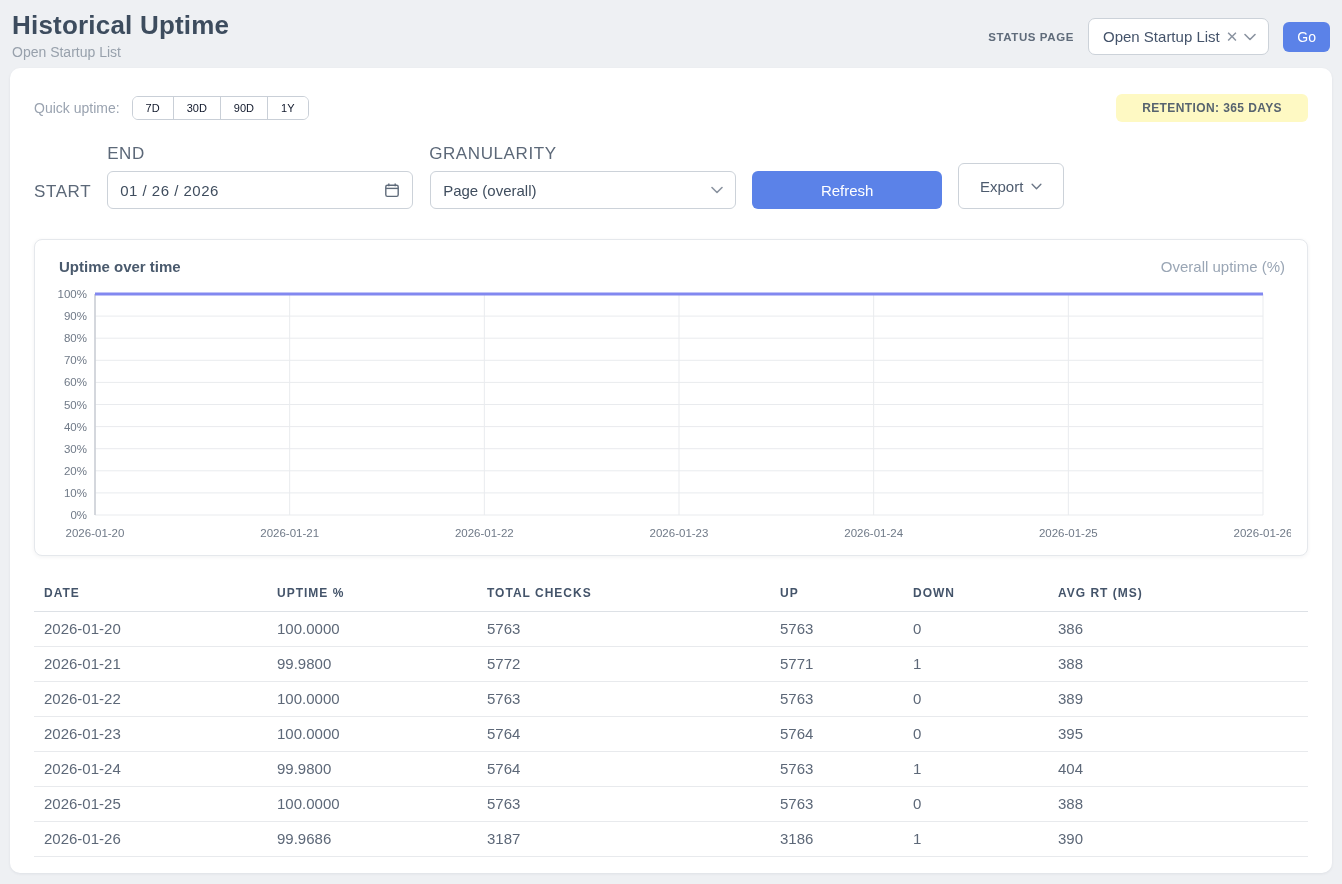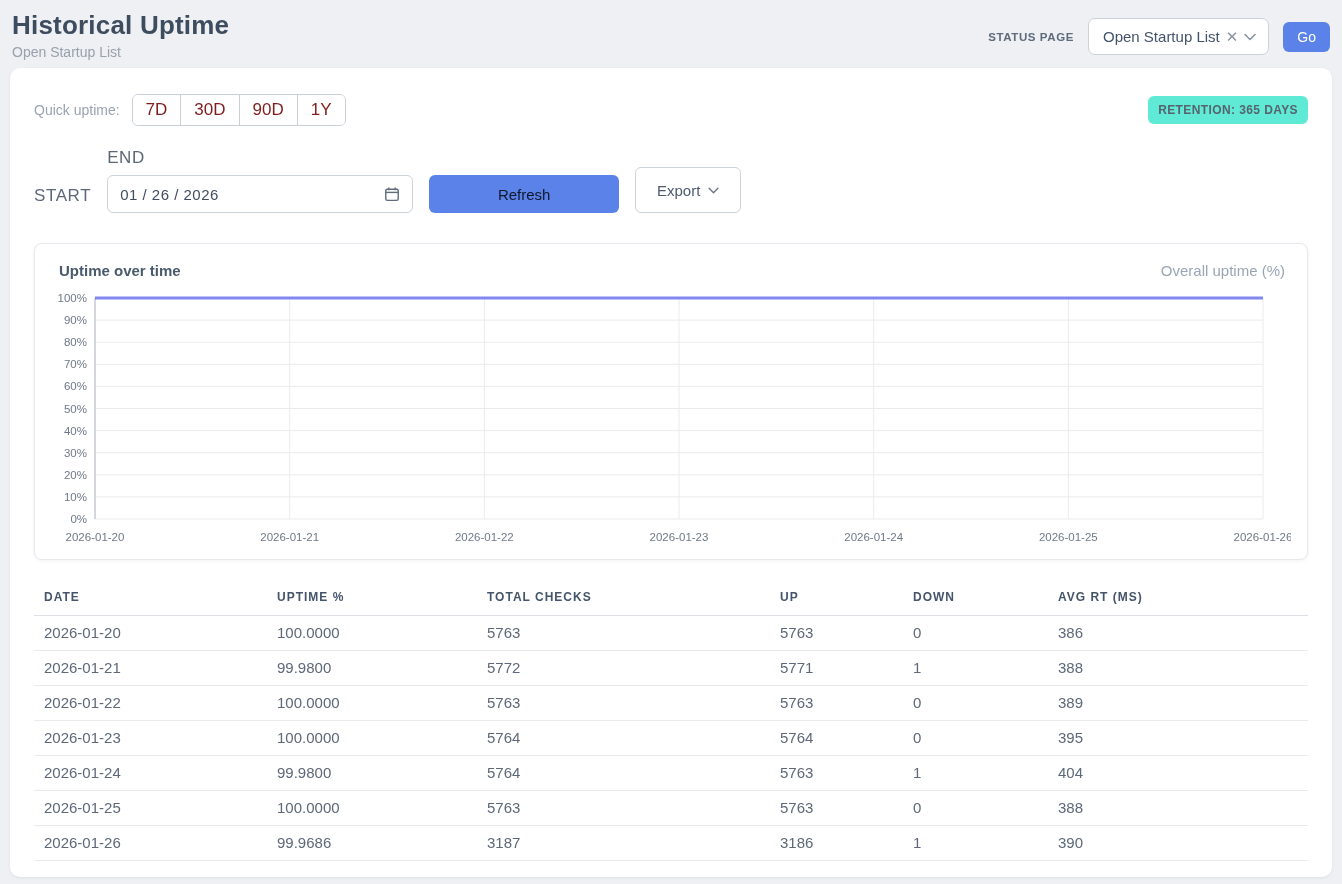--- a/index.html
+++ b/index.html
@@ -41,46 +41,46 @@
   }
 
   .quickrange-row { display: flex; justify-content: space-between; align-items: center; }
   .quickrange-left { display: flex; align-items: center; gap: 12px; }
   .quickrange-label { font-size: 14px; color: #9aa3b0; }
   .seg-group {
     display: flex; border: 1px solid #c9cfd7; border-radius: 6px; overflow: hidden; background: #fff;
   }
   .seg-group button {
     border: none; border-left: 1px solid #c9cfd7; background: #fff;
-    font-size: 17px; color: #7f1d1d; padding: 5px 13px; cursor: pointer;
+    font-size: 11px; color: #0f172a; padding: 5px 13px; cursor: pointer;
     font-family: "Liberation Sans", sans-serif; font-weight: 500;
   }
   .seg-group button:first-child { border-left: none; }
   .retention-badge {
-    background: #5eead4; color: #57636f; font-size: 12px; font-weight: 600;
-    letter-spacing: 0.4px; border-radius: 6px; padding: 7px 10px; margin-left: 24px;
+    background: #fef9c3; color: #57636f; font-size: 12px; font-weight: 600;
+    letter-spacing: 0.4px; border-radius: 6px; padding: 7px 26px; margin-left: 24px;
   }
 
   
   .form-row { display: flex; align-items: flex-end; margin-top: 22px; gap: 16px; }
   .field { display: flex; flex-direction: column; }
   .field-label {
     font-size: 17px; font-weight: 500; color: #5c6878; letter-spacing: 0.6px;
     margin-bottom: 7px;
   }
   .input-like {
     height: 38px; border: 1px solid #ccd2d9; border-radius: 6px; background: #fff;
     display: flex; align-items: center; justify-content: space-between;
     padding: 0 12px; font-size: 15px; color: #3f4d5e; cursor: pointer;
   }
   .w-date { width: 306px; }
   .w-gran { width: 306px; margin-left: 1px; }
   .date-value { letter-spacing: 0.5px; }
   .btn-refresh {
-    background: #5b82e8; color: #0f172a; border: none; border-radius: 6px;
+    background: #5b82e8; color: #ffffff; border: none; border-radius: 6px;
     height: 38px; width: 190px; font-size: 15px; font-weight: 500; cursor: pointer;
     font-family: "Liberation Sans", sans-serif;
   }
   .btn-export {
     background: #fff; border: 1px solid #ccd2d9; border-radius: 6px;
     height: 46px; width: 106px; font-size: 15px; color: #4d5b6e; cursor: pointer;
     display: flex; align-items: center; justify-content: center; gap: 8px;
     font-family: "Liberation Sans", sans-serif;
   }
 
@@ -160,20 +160,31 @@
           <svg width="16" height="16" viewBox="0 0 16 16">
               <rect x="1.8" y="3.2" width="12.4" height="11.2" rx="1.6" fill="none" stroke="#5f6b7a" stroke-width="1.4"></rect>
               <line x1="4.8" y1="1.4" x2="4.8" y2="4.2" stroke="#5f6b7a" stroke-width="1.4"></line>
               <line x1="11.2" y1="1.4" x2="11.2" y2="4.2" stroke="#5f6b7a" stroke-width="1.4"></line>
               <line x1="1.8" y1="6.4" x2="14.2" y2="6.4" stroke="#5f6b7a" stroke-width="1.4"></line>
             </svg>
         </span>
       </div>
     </div>
 
+    <div class="field">
+      <span class="field-label">GRANULARITY</span>
+      <div class="input-like w-gran">
+        <span>Page (overall)</span>
+        <span style="display:flex;">
+          <svg width="12" height="8" viewBox="0 0 12 8">
+              <path d="M1 1.5l5 5 5-5" stroke="#8a93a0" stroke-width="1.6" fill="none" stroke-linecap="round" stroke-linejoin="round"></path>
+            </svg>
+        </span>
+      </div>
+    </div>
 
     <button class="btn-refresh">Refresh</button>
 
     <button class="btn-export">
       <span>Export</span>
       <span style="display:flex;">
         <svg width="11" height="7" viewBox="0 0 12 8">
             <path d="M1 1.5l5 5 5-5" stroke="#6b7686" stroke-width="1.6" fill="none" stroke-linecap="round" stroke-linejoin="round"></path>
           </svg>
       </span>

